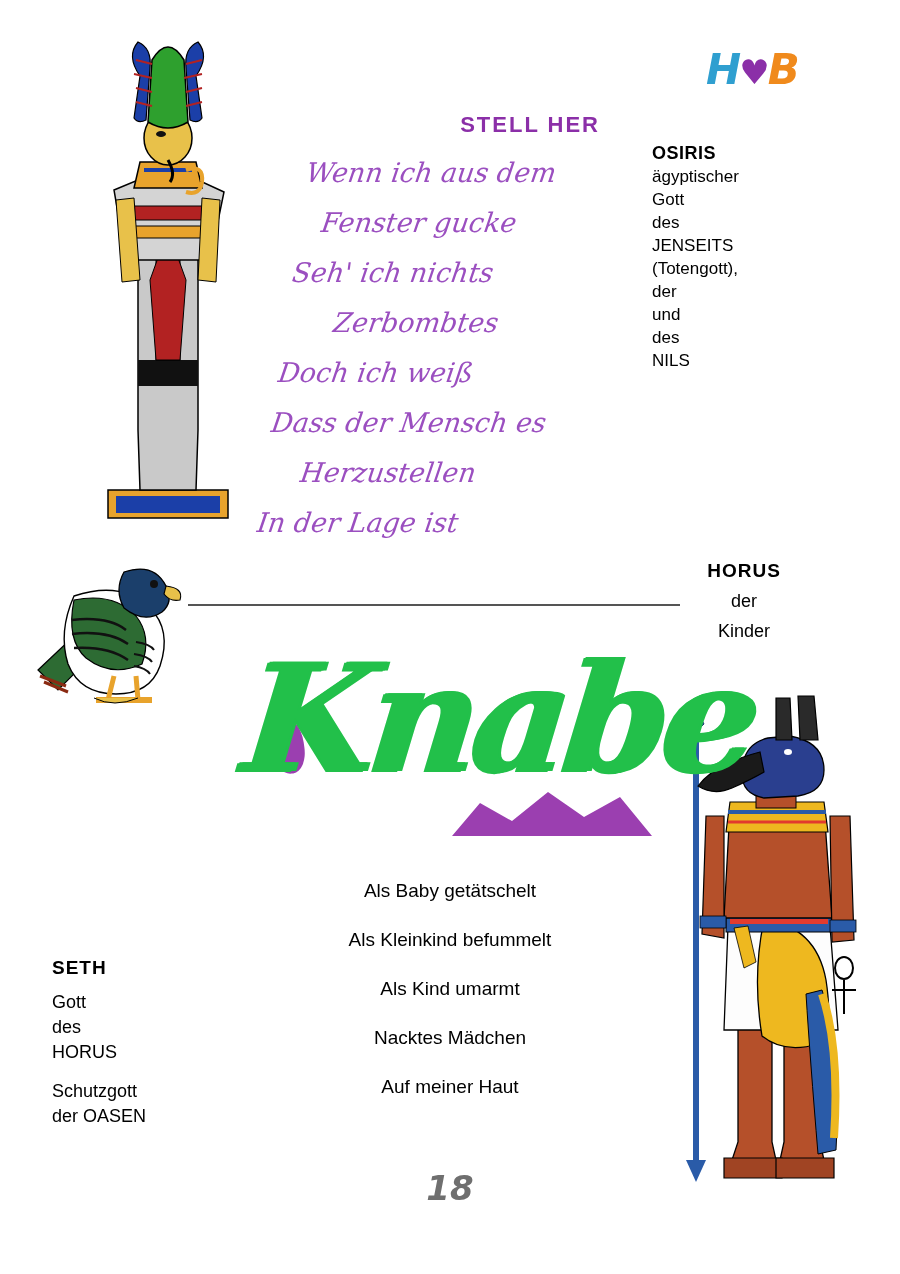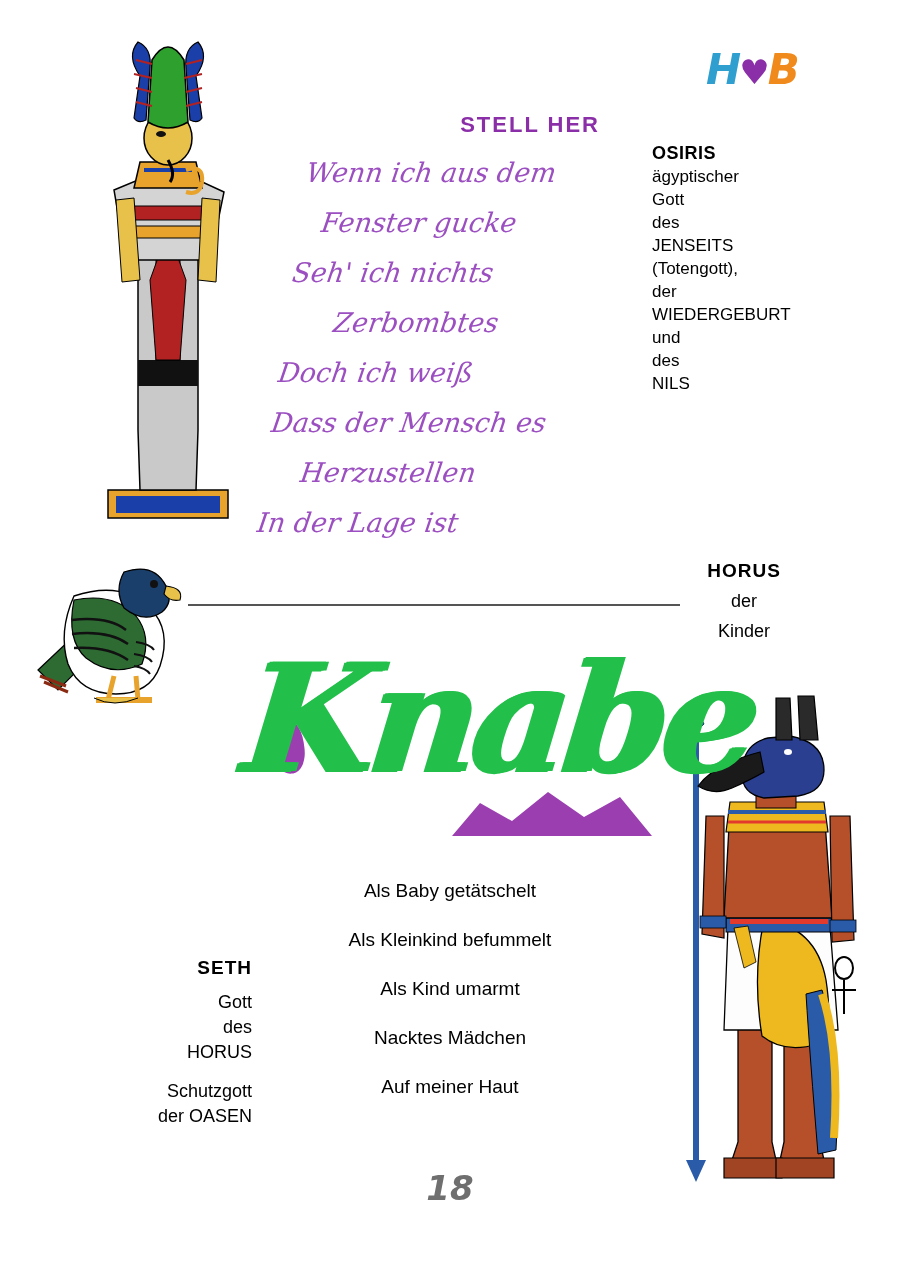--- a/index.html
+++ b/index.html
@@ -119,21 +119,21 @@
     font-weight: bold;
     font-size: 19px;
     letter-spacing: 1px;
   }
 
   .seth-caption {
     position: absolute;
     left: 52px;
     top: 955px;
     width: 200px;
-    text-align: right;
+    text-align: left;
     font-size: 18px;
     line-height: 25px;
   }
   .seth-caption .hd {
     font-weight: bold;
     font-size: 19px;
     letter-spacing: 1px;
     margin-bottom: 10px;
   }
   .seth-caption .gap { height: 14px; }
@@ -345,21 +345,20 @@
   </div>
 
   <div class="osiris-caption">
     <div class="hd">OSIRIS</div>
     <div>ägyptischer</div>
     <div>Gott</div>
     <div>des</div>
     <div>JENSEITS</div>
     <div>(Totengott),</div>
     <div>der</div>
-    <div>WIEDERGEBURT</div>
     <div>und</div>
     <div>des</div>
     <div>NILS</div>
   </div>
 
   <div class="horus-caption">
     <div class="hd">HORUS</div>
     <div>der</div>
     <div>Kinder</div>
   </div>

